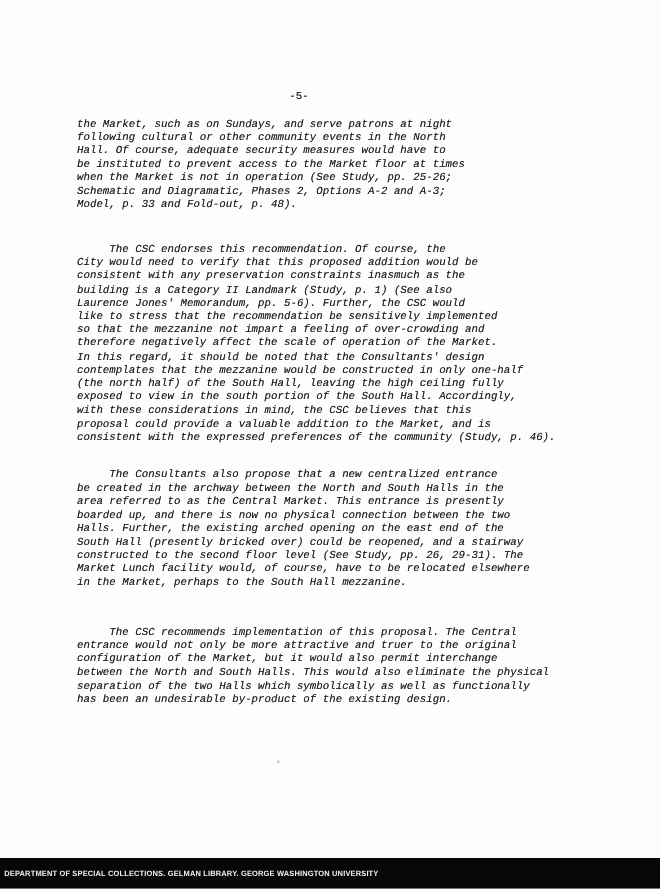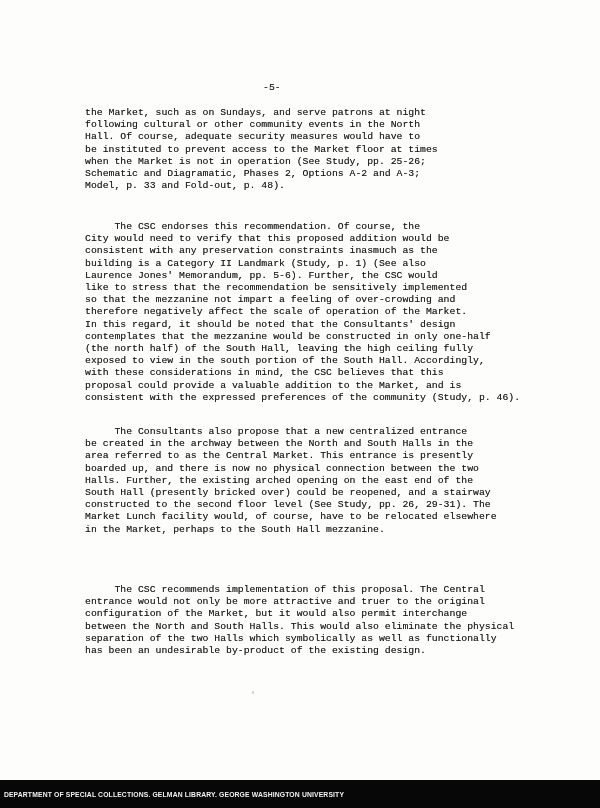--- a/index.html
+++ b/index.html
@@ -21,25 +21,25 @@
     font-size: 9.8px;
     line-height: 12.2px;
     letter-spacing: 0px;
     white-space: pre;
     text-shadow: 0 0 0.35px rgba(20,20,20,0.55);
   }
   .pageno {
     left: 263px;
     top: 82px;
   }
-  .para { left: 85px; }
+  .para { left: 70px; font-style: italic; }
   .para-1 { top: 107px; }
   .para-2 { top: 221px; }
   .para-3 { top: 426px; }
-  .para-4 { top: 569px; margin-top: 15px; }
+  .para-4 { top: 569px; }
   .scan-speck {
     position: absolute;
     left: 252px;
     top: 691px;
     width: 2px;
     height: 3px;
     background: #c9c9c6;
     border-radius: 50%;
   }
   .footer-bar {

